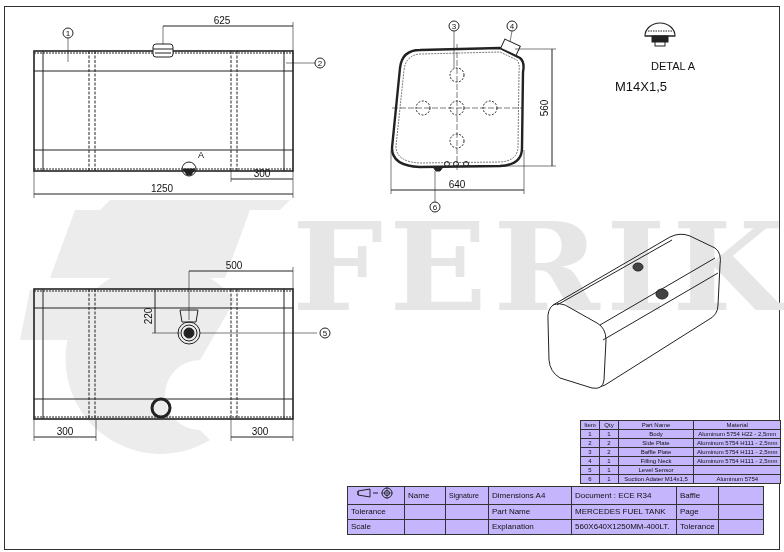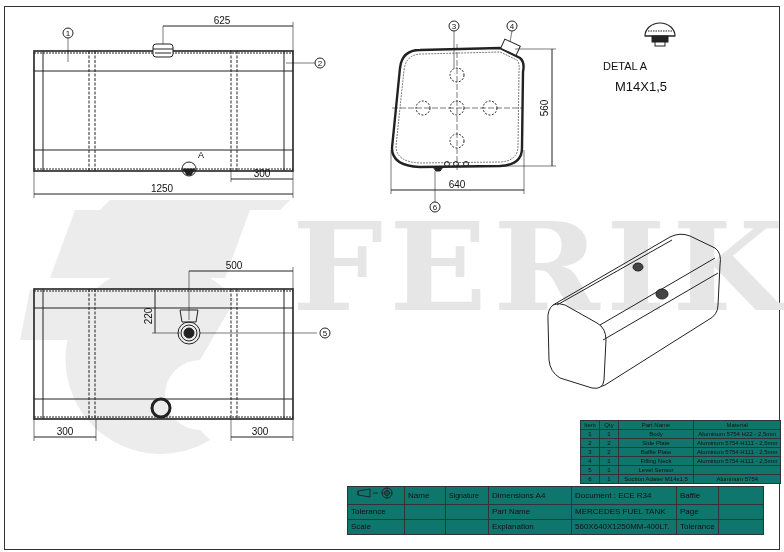--- a/index.html
+++ b/index.html
@@ -1,23 +1,23 @@
 <!DOCTYPE html>
 <html><head>
 <meta charset="utf-8">
 <style>
   html, body { margin:0; padding:0; background:#ffffff; }
   body { width:784px; height:552px; position:relative; overflow:hidden; font-family:"Liberation Sans", sans-serif; color:#111; }
   .sheet { position:absolute; left:4px; top:6px; width:776px; height:544px; border:1px solid #333; box-sizing:border-box; background:#fff; }
   svg.drawing { position:absolute; left:0; top:0; }
   .txt { font-family:"Liberation Sans", sans-serif; fill:#111; }
   .wm { position:absolute; font-family:"DejaVu Serif", serif; font-weight:bold; color:#e6e6e6; font-size:122px; letter-spacing:6px; left:292px; top:206px; line-height:1; transform:scaleX(1.05); transform-origin:left top; }
-  .detail-title { position:absolute; left:596px; top:60px; font-size:11px; width:58px; text-align:center; }
+  .detail-title { position:absolute; left:644px; top:60px; font-size:11px; width:58px; text-align:center; }
   .detail-sub { position:absolute; left:612px; top:79px; font-size:13px; width:58px; text-align:center; }
-  table { border-collapse:collapse; position:absolute; background:#0f766e; }
+  table { border-collapse:collapse; position:absolute; background:#c4b5fd; }
   table td { border:1px solid #333; padding:0 3px; white-space:nowrap; }
   .parts { left:580px; top:420px; font-size:6px; }
   .parts td { height:8px; line-height:8px; text-align:center; }
   .title-block { left:347px; top:486px; font-size:8px; }
   .title-block td { height:14px; line-height:14px; }
   .lbl { font-size:7px; }
 </style>
 </head>
 <body>
 

